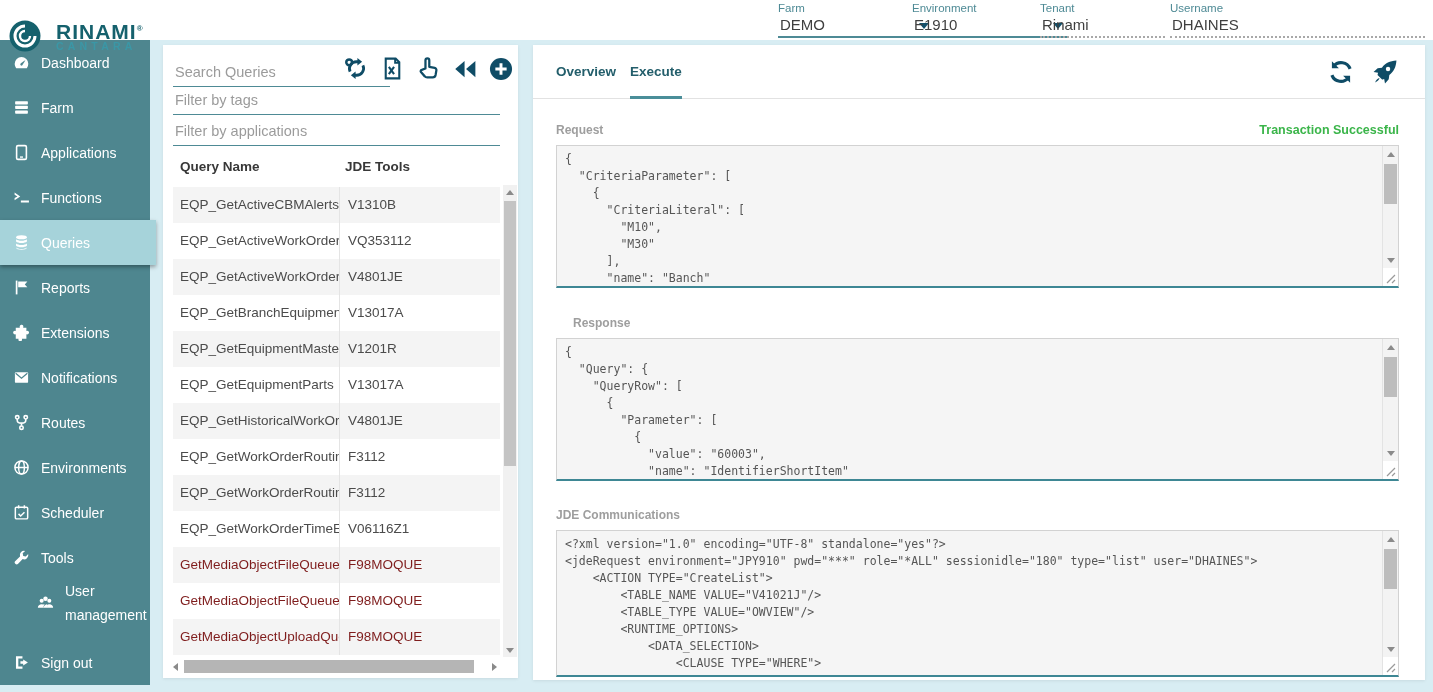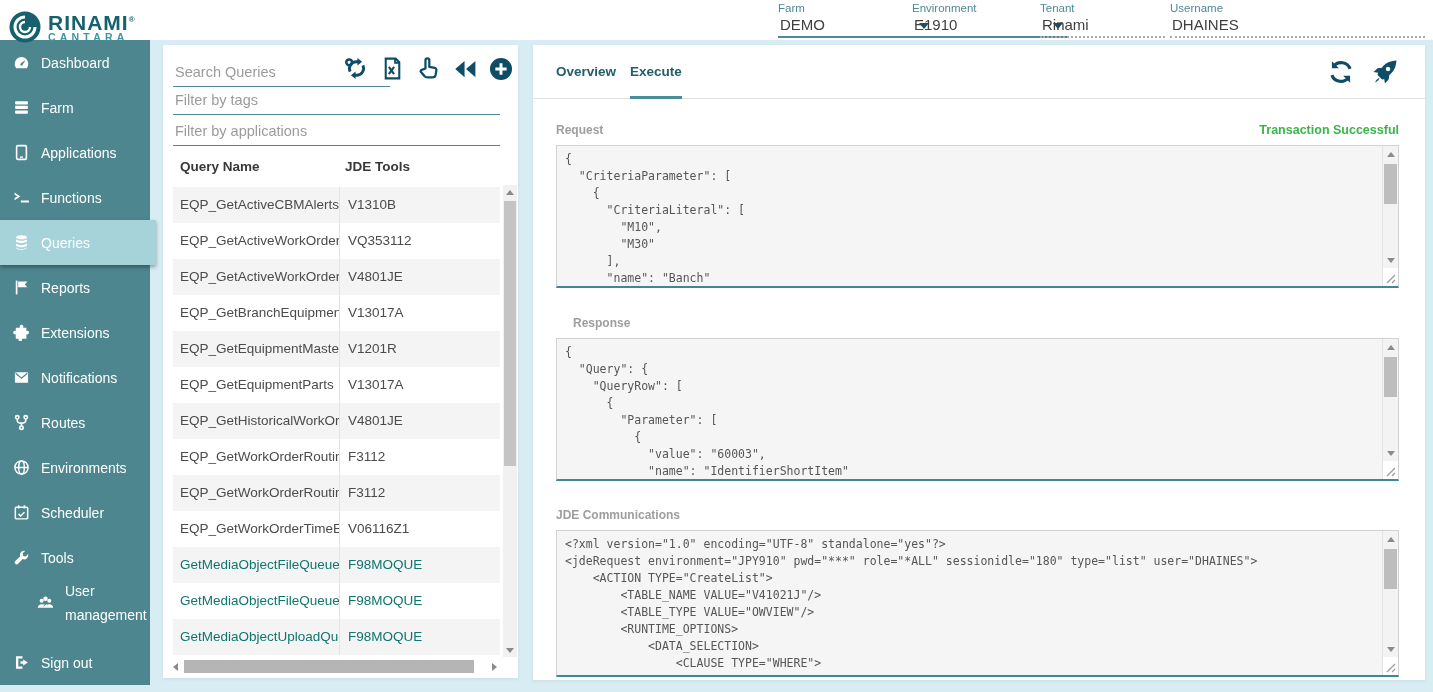--- a/index.html
+++ b/index.html
@@ -5,21 +5,21 @@
   * { margin:0; padding:0; box-sizing:border-box; }
   html,body { width:1433px; height:692px; }
   body {
     font-family:"Liberation Sans", sans-serif;
     background:#d8edf3;
     position:relative;
     overflow:hidden;
   }
   
   .topbar { position:absolute; left:0; top:0; width:1433px; height:40px; background:#ffffff; z-index:5; }
-  .logo { position:absolute; left:8px; top:10px; display:flex; align-items:center; gap:6px; }
+  .logo { position:absolute; left:8px; top:19px; display:flex; align-items:center; gap:14px; }
   .logo-mark { width:34px; height:34px; }
   .logo-title { font-size:21px; font-weight:bold; color:#15616d; letter-spacing:1px; line-height:18px; }
   .logo-title sup { font-size:8px; }
   .logo-sub { font-size:10.5px; font-weight:bold; color:#3b97a6; letter-spacing:4.2px; line-height:11px; }
   .hfield { position:absolute; top:2px; }
   .hfield .flabel { font-size:11.5px; color:#4e8a95; }
   .hfield .fval { font-size:15px; color:#3f3f3f; padding:2px 2px 3px 2px; position:relative; }
   .hfield.select .fval { border-bottom:2px solid #4e8a95; }
   .hfield.plain .fval { border-bottom:2px dotted #a8a8a8; }
   .caret { position:absolute; right:4px; top:9px; width:0; height:0;
@@ -45,21 +45,21 @@
   .tool-btn { width:27px; height:27px; cursor:pointer; display:flex; align-items:center; justify-content:center; }
   .filter-input { position:absolute; left:10px; width:327px; border-bottom:1.5px solid #4e8a95; padding:3px 2px 6px 2px; }
   .filter-tags { top:44px; }
   .filter-apps { top:75px; }
   .thead { position:absolute; left:10px; top:108px; width:327px; height:30px; font-size:13.5px; font-weight:bold; color:#383838; }
   .thead .col1 { position:absolute; left:7px; top:6px; }
   .thead .col2 { position:absolute; left:172px; top:6px; }
   .tbody { position:absolute; left:10px; top:142px; width:327px; height:468px; overflow:hidden; }
   .trow { height:36px; display:flex; font-size:13.5px; color:#4b4b4b; cursor:pointer; }
   .trow:nth-child(odd) { background:#f4f4f4; }
-  .trow.disabled { color:#0f766e; }
+  .trow.disabled { color:#7f1d1d; }
   .cell { padding:10px 6px 0 7px; white-space:nowrap; overflow:hidden; }
   .cell.name { width:167px; border-right:1px solid #e4e4e4; }
   .cell.src  { width:155px; padding-left:8px; }
   
   .vscroll { position:absolute; width:14px; background:#f1f1f1; display:flex; flex-direction:column; }
   .q-vscroll { right:1px; top:140px; height:472px; }
   .sb-arrow { height:14px; flex:0 0 14px; display:flex; align-items:center; justify-content:center; cursor:pointer; }
   .tri-up { width:0; height:0; border-left:4px solid transparent; border-right:4px solid transparent; border-bottom:5px solid #8a8a8a; }
   .tri-down { width:0; height:0; border-left:4px solid transparent; border-right:4px solid transparent; border-top:5px solid #8a8a8a; }
   .tri-left { width:0; height:0; border-top:4px solid transparent; border-bottom:4px solid transparent; border-right:5px solid #8a8a8a; }

